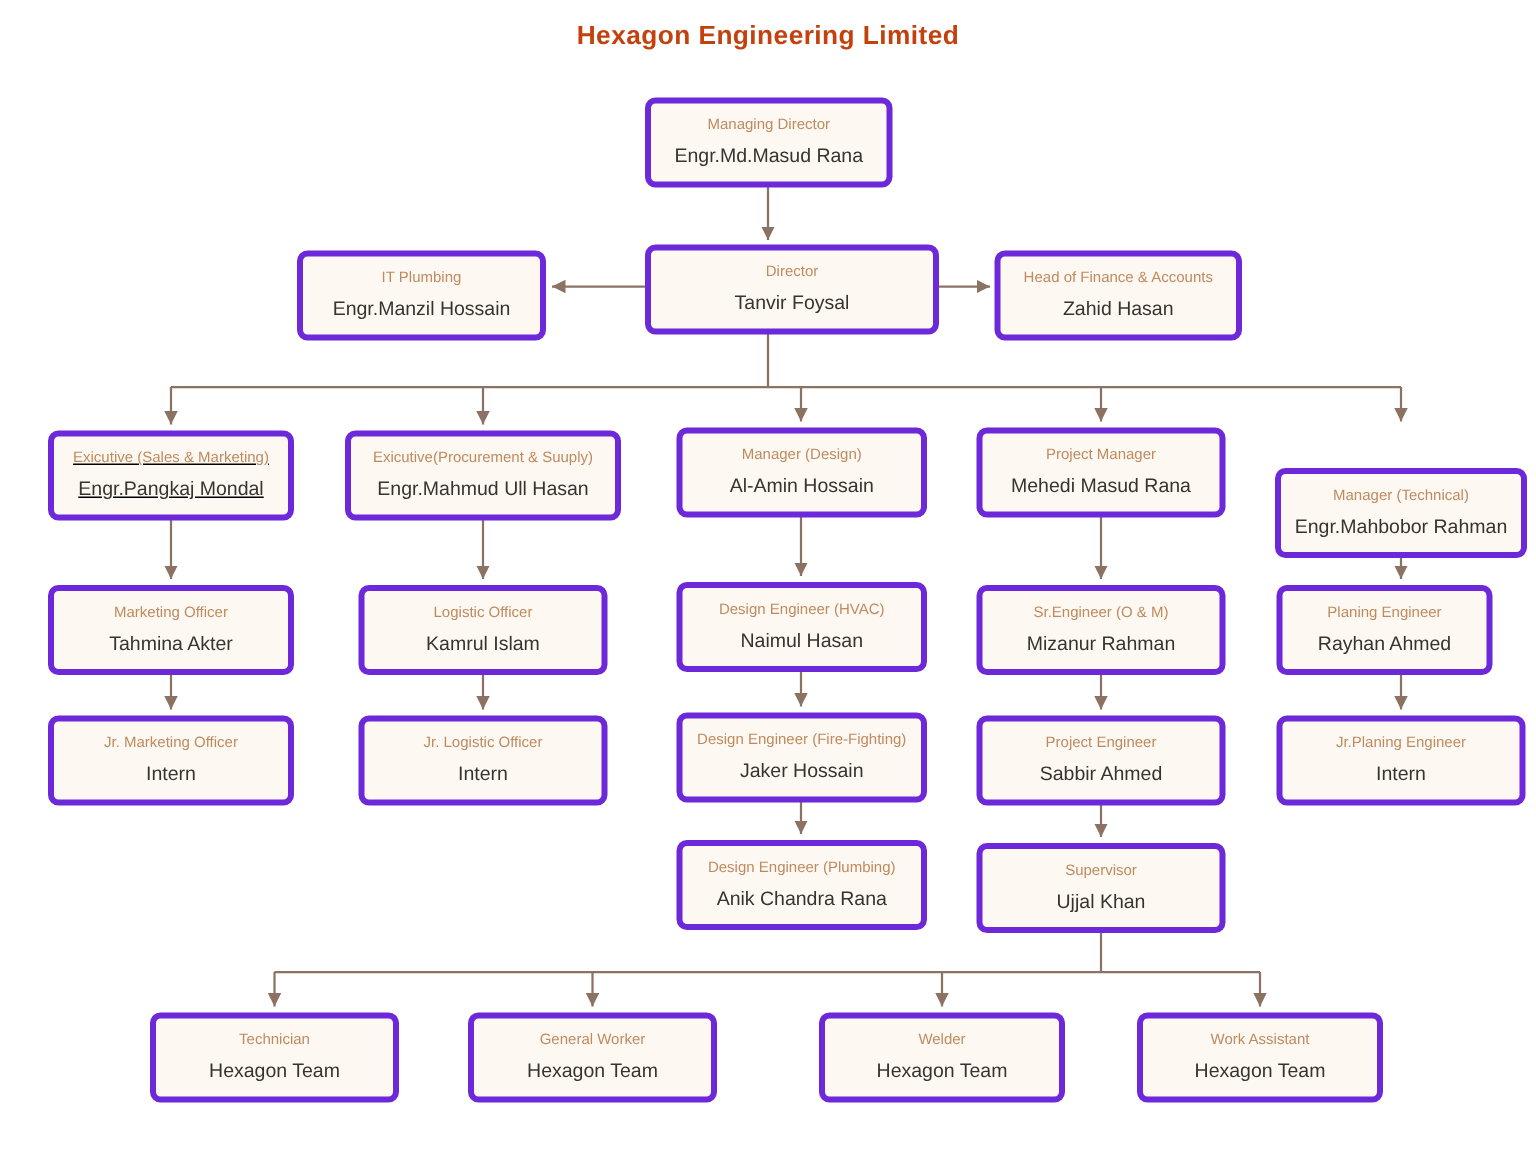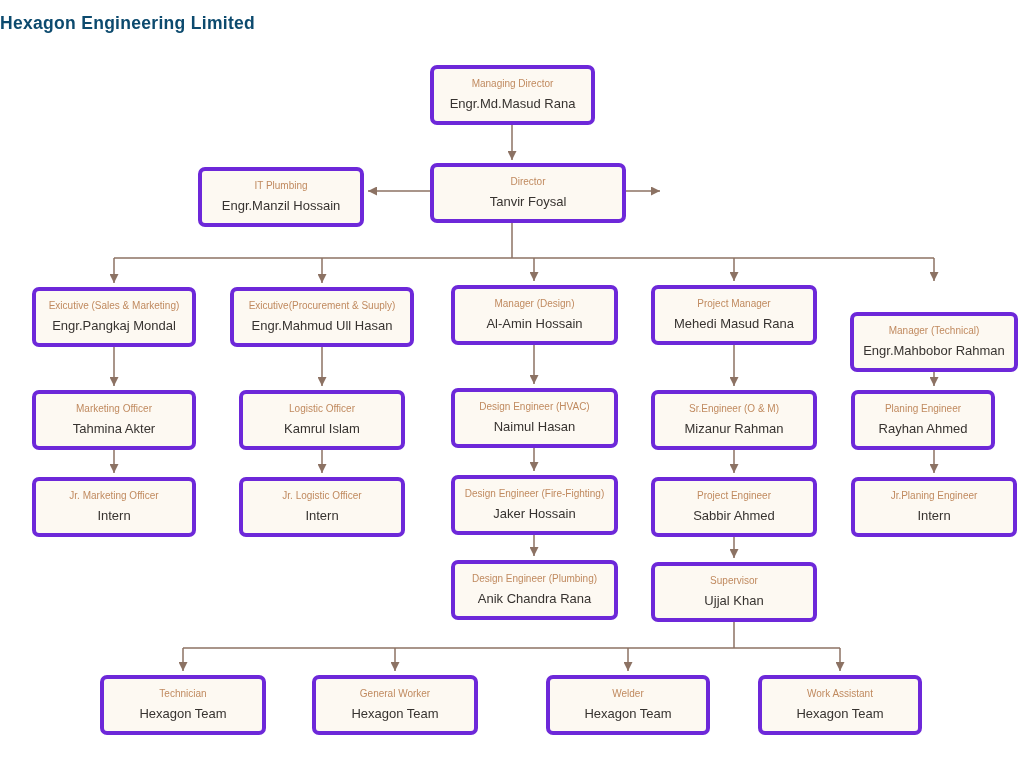--- a/index.html
+++ b/index.html
@@ -10,23 +10,24 @@
     width: 1024px;
     height: 768px;
     background: #ffffff;
     overflow: hidden;
   }
   .page-title {
     position: absolute;
     top: 13px;
     left: 0;
     width: 100%;
+    text-align: center;
     font-size: 17.5px;
     font-weight: bold;
-    color: #0c4a6e;
+    color: #c2410c;
     letter-spacing: 0.3px;
     z-index: 3;
   }
   svg.connectors {
     position: absolute;
     left: 0;
     top: 0;
     z-index: 1;
   }
   .node {
@@ -115,22 +116,26 @@
   </div>
 
   <div class="node" style="left:430px; top:163px; width:196px;">
     <div class="role">Director</div>
     <div class="person">Tanvir Foysal</div>
   </div>
   <div class="node" style="left:198px; top:167px; width:166px;">
     <div class="role">IT Plumbing</div>
     <div class="person">Engr.Manzil Hossain</div>
   </div>
-
-  <div class="node" style="left:32px; top:287px; width:164px;">
+  <div class="node" style="left:663px; top:167px; width:165px;">
+    <div class="role">Head of Finance &amp; Accounts</div>
+    <div class="person">Zahid Hasan</div>
+  </div>
+
+  <div class="node" style="left:32px; top:287px; width:164px;text-decoration:underline;">
     <div class="role">Exicutive (Sales &amp; Marketing)</div>
     <div class="person">Engr.Pangkaj Mondal</div>
   </div>
   <div class="node" style="left:230px; top:287px; width:184px;">
     <div class="role">Exicutive(Procurement &amp; Suuply)</div>
     <div class="person">Engr.Mahmud Ull Hasan</div>
   </div>
   <div class="node" style="left:451px; top:285px; width:167px;">
     <div class="role">Manager (Design)</div>
     <div class="person">Al-Amin Hossain</div>

